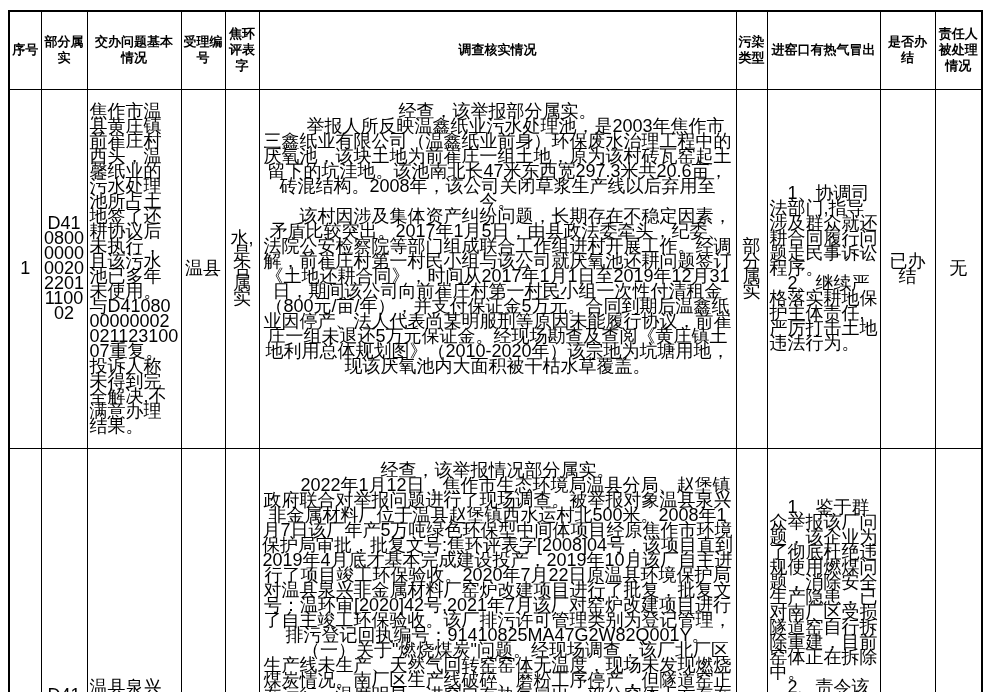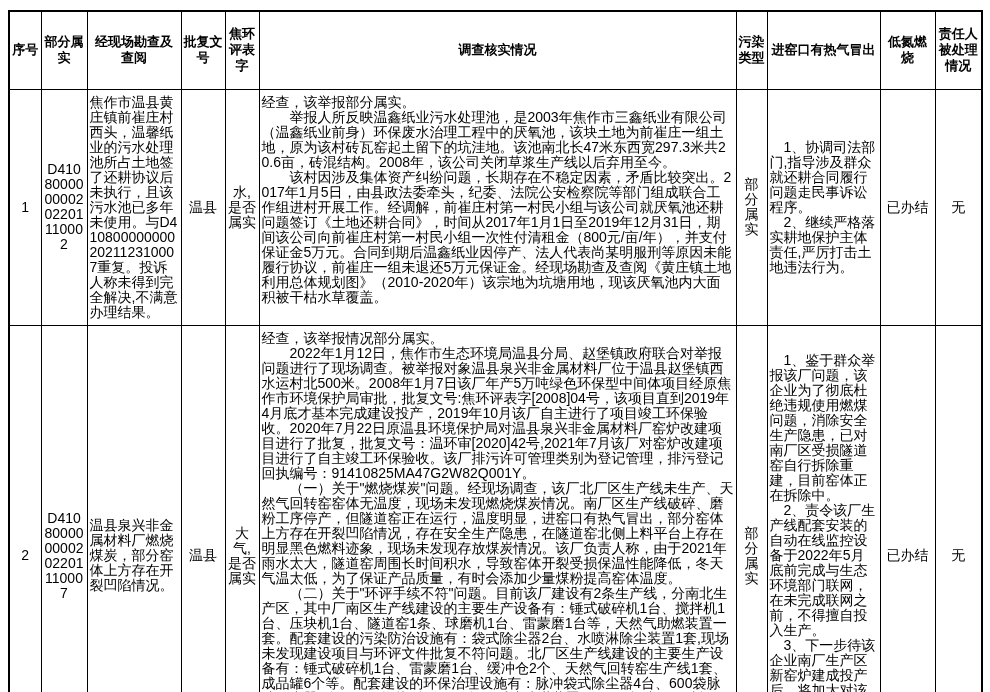--- a/index.html
+++ b/index.html
@@ -33,26 +33,26 @@
   }
   table.report th {
     font-weight: bold;
     font-size: 13px;
     line-height: 16px;
     text-align: center;
     vertical-align: middle;
     padding: 1px 2px;
   }
   table.report td {
-    font-size: 14px;
+    font-size: 18px;
     line-height: 15px;
-    padding: 5px 2px;
+    padding: 14px 2px;
   }
   td.c  { text-align: center; vertical-align: middle; white-space: pre-wrap; margin-left: 31px; }
-  td.lt { text-align: left;  vertical-align: top;    white-space: pre-wrap; padding: 2px 4px; margin-left: 32px; }
+  td.lt { text-align: center;  vertical-align: top;    white-space: pre-wrap; padding: 2px 4px; margin-left: 32px; }
   td.lm { text-align: left;  vertical-align: middle; white-space: pre-wrap; padding: 2px 4px; }
   tr.hdr  { height: 78px; }
   tr.row1 { height: 200px; }
   tr.row2 { height: 390px; }
 </style>
 </head>
 <body>
 
 <div class="page">
   <table class="report">
@@ -65,27 +65,27 @@
       <col style="width:477px">
       <col style="width:31px">
       <col style="width:113px">
       <col style="width:55px">
       <col style="width:47px">
     </colgroup>
     <thead>
       <tr class="hdr">
         <th>序号</th>
         <th>部分属实</th>
-        <th>经现场勘查及查阅</th>
-        <th>批复文号</th>
+        <th>交办问题基本情况</th>
+        <th>受理编号</th>
         <th>焦环评表字</th>
         <th>调查核实情况</th>
         <th>污染类型</th>
         <th>进窑口有热气冒出</th>
-        <th>低氮燃烧</th>
+        <th>是否办结</th>
         <th>责任人被处理情况</th>
       </tr>
     </thead>
     <tbody>
       <tr class="row1">
         <td class="c">1</td>
         <td class="c">D410800000000202201110002</td>
         <td class="lm">焦作市温县黄庄镇前崔庄村西头，温馨纸业的污水处理池所占土地签了还耕协议后未执行，且该污水池已多年未使用。与D410800000000202112310007重复。投诉人称未得到完全解决,不满意办理结果。</td>
         <td class="c">温县</td>
         <td class="c">水,是否属实</td>

